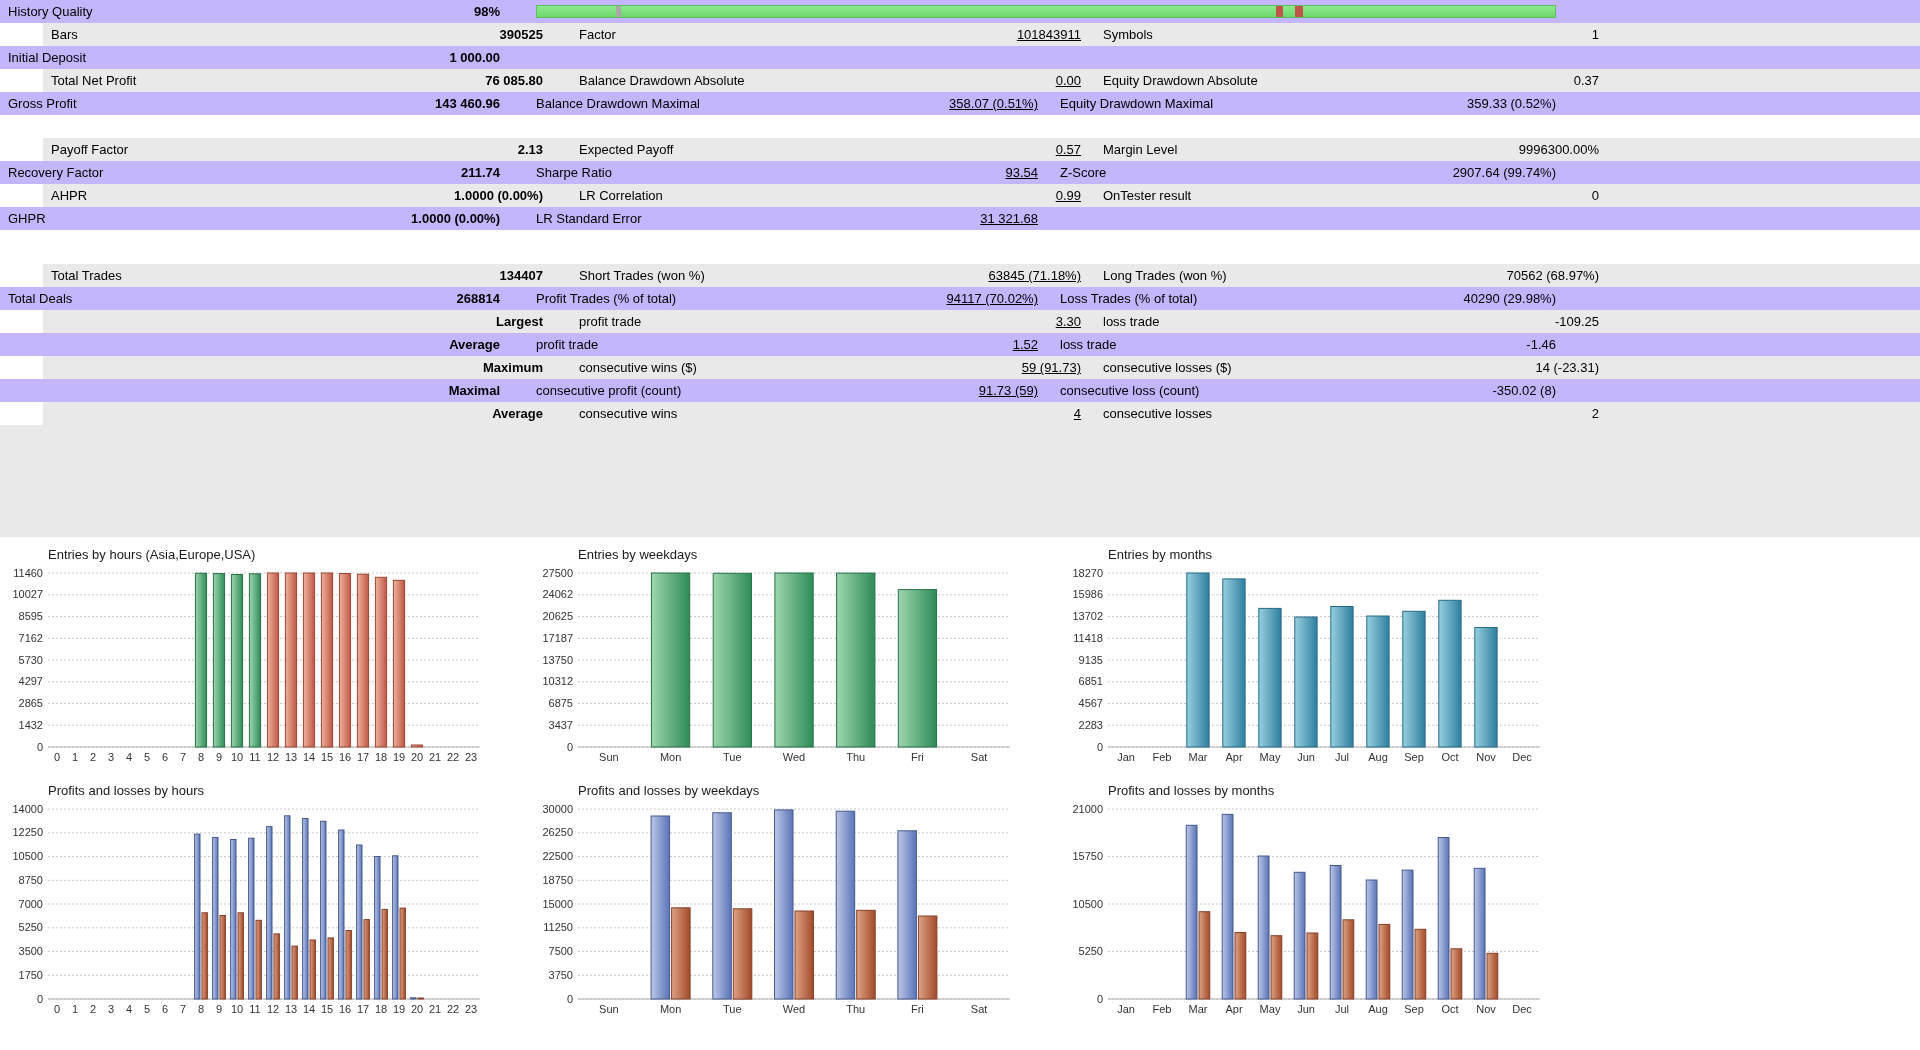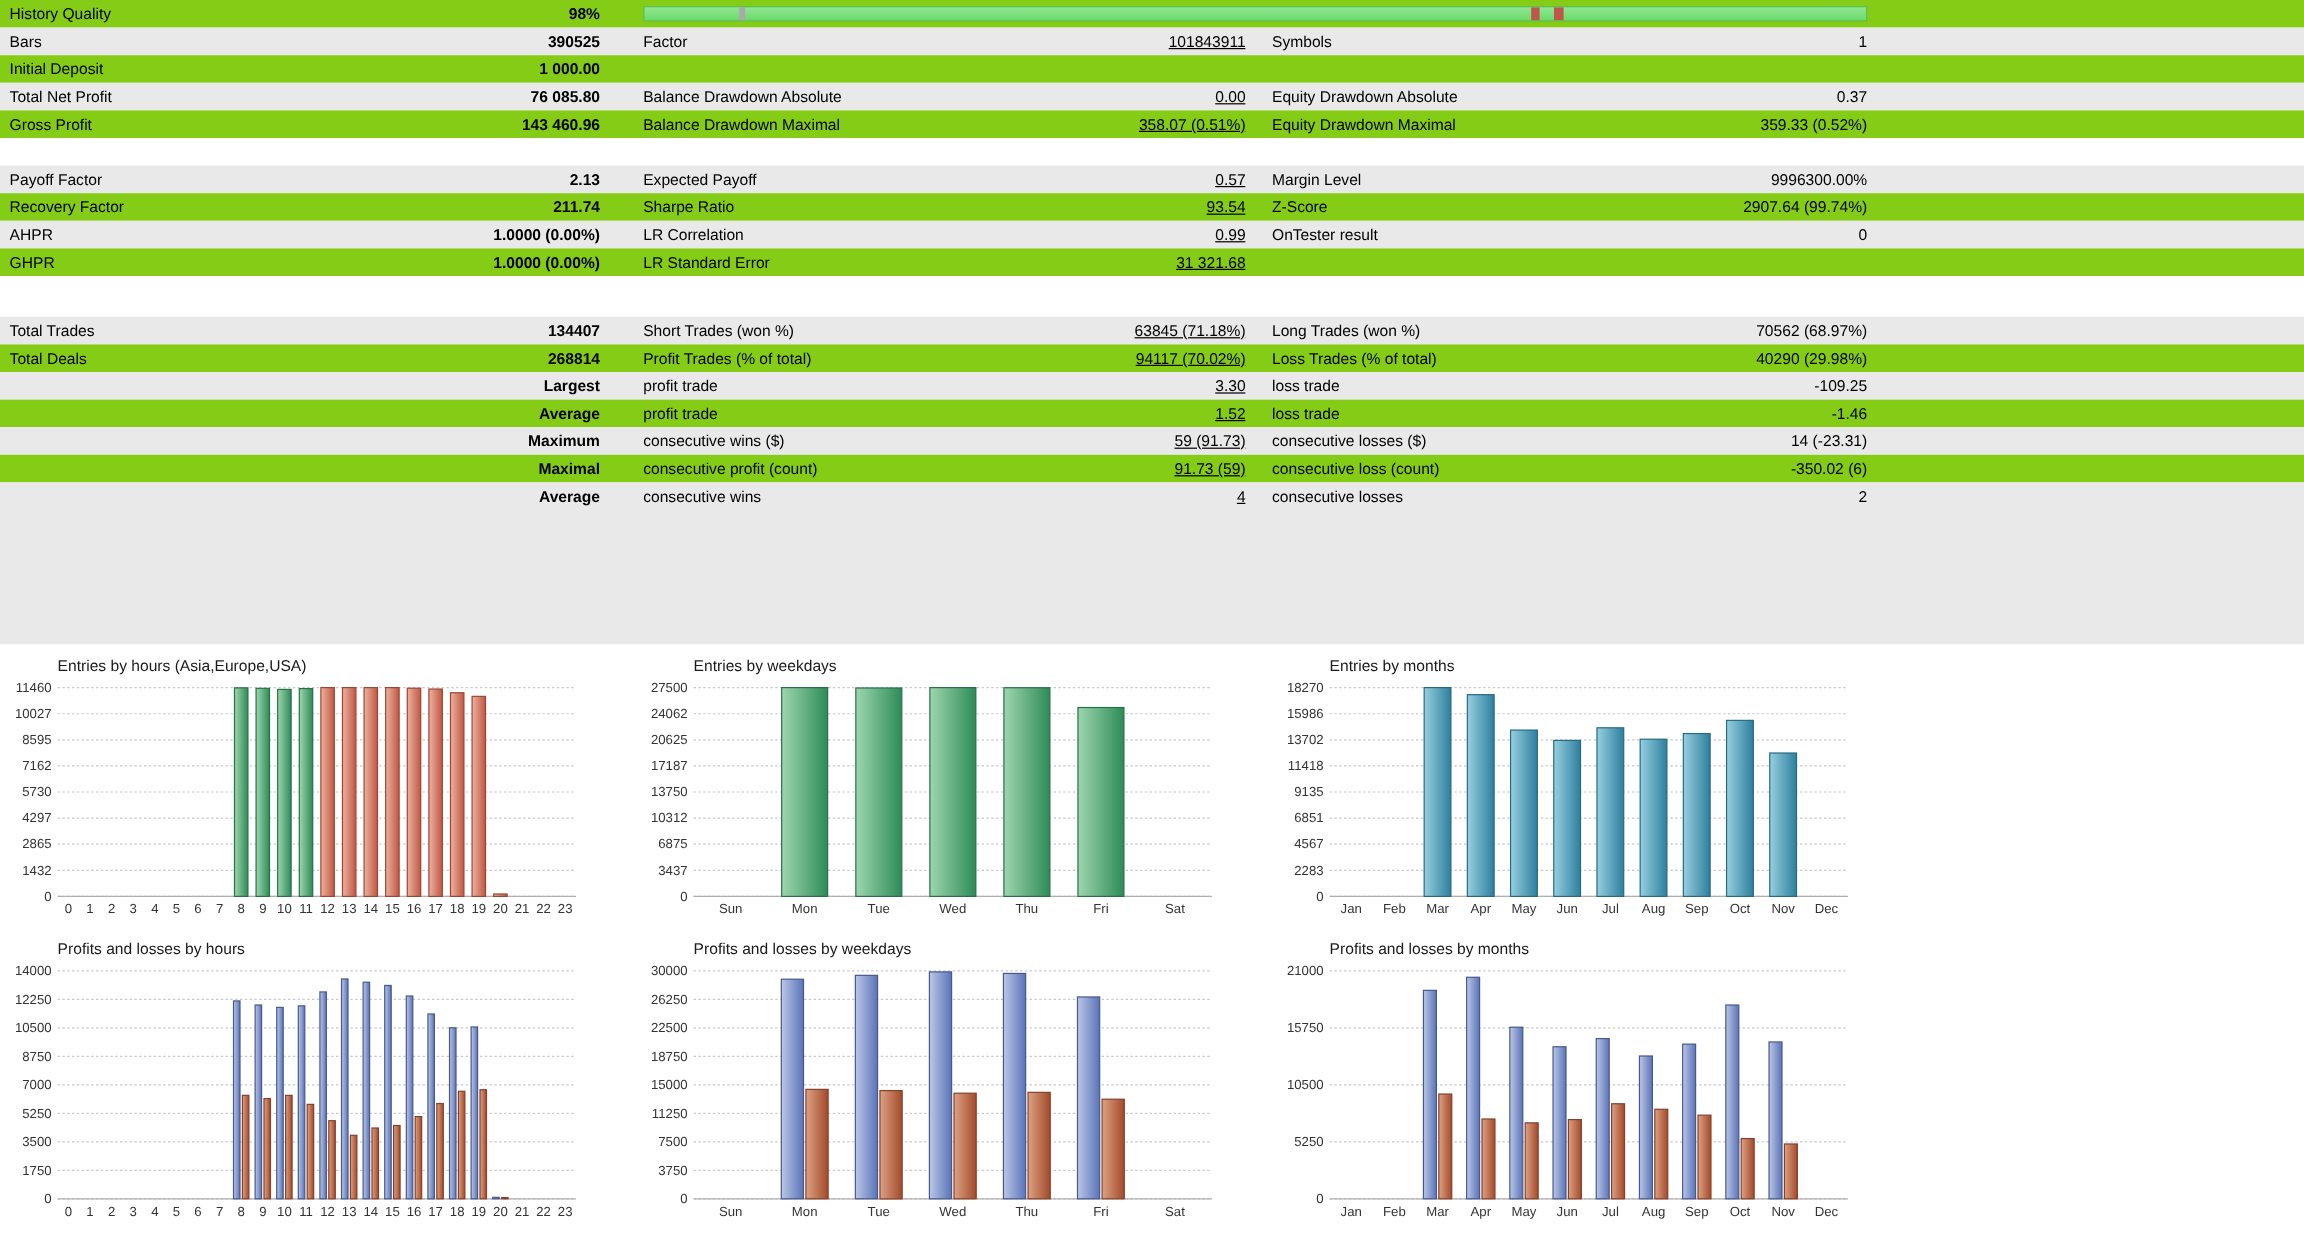--- a/index.html
+++ b/index.html
@@ -11,23 +11,23 @@
     color:#000;
     overflow:hidden;
   }
   #stats-table { width:1920px; }
   .trow {
     display:grid;
     grid-template-columns:326px 166px 36px 336px 166px 22px 332px 164px 1fr;
     height:23px;
     align-items:center;
     padding-left:8px;
-    background:#84cc16;
+    background:#c4b5fd;
   }
-  .trow.shade { background:#e9e9e9; }
+  .trow.shade { background:#e9e9e9;margin-left:43px; }
   .trow-gap { height:23px; background:#ffffff; }
   .trow-gap.lg { height:34px; }
   .cell { white-space:nowrap; overflow:hidden; line-height:23px; }
   .val { text-align:right; }
   .c0 { grid-column:1; } .c1 { grid-column:2;font-weight:bold; }
   .c2 { grid-column:4; } .c3 { grid-column:5;text-decoration:underline; }
   .c4 { grid-column:7; } .c5 { grid-column:8; }
   .hq-bar {
     grid-column:4 / 9;
     height:13px;
@@ -194,21 +194,21 @@
       <div class="cell val c3">59 (91.73)</div>
       <div class="cell lab c4">consecutive losses ($)</div>
       <div class="cell val c5">14 (-23.31)</div>
     </div>
     <div class="trow">
       <div class="cell lab c0"></div>
       <div class="cell val c1">Maximal</div>
       <div class="cell lab c2">consecutive profit (count)</div>
       <div class="cell val c3">91.73 (59)</div>
       <div class="cell lab c4">consecutive loss (count)</div>
-      <div class="cell val c5">-350.02 (6)</div>
+      <div class="cell val c5">-350.02 (8)</div>
     </div>
     <div class="trow shade">
       <div class="cell lab c0"></div>
       <div class="cell val c1">Average</div>
       <div class="cell lab c2">consecutive wins</div>
       <div class="cell val c3">4</div>
       <div class="cell lab c4">consecutive losses</div>
       <div class="cell val c5">2</div>
     </div>
   </div>

